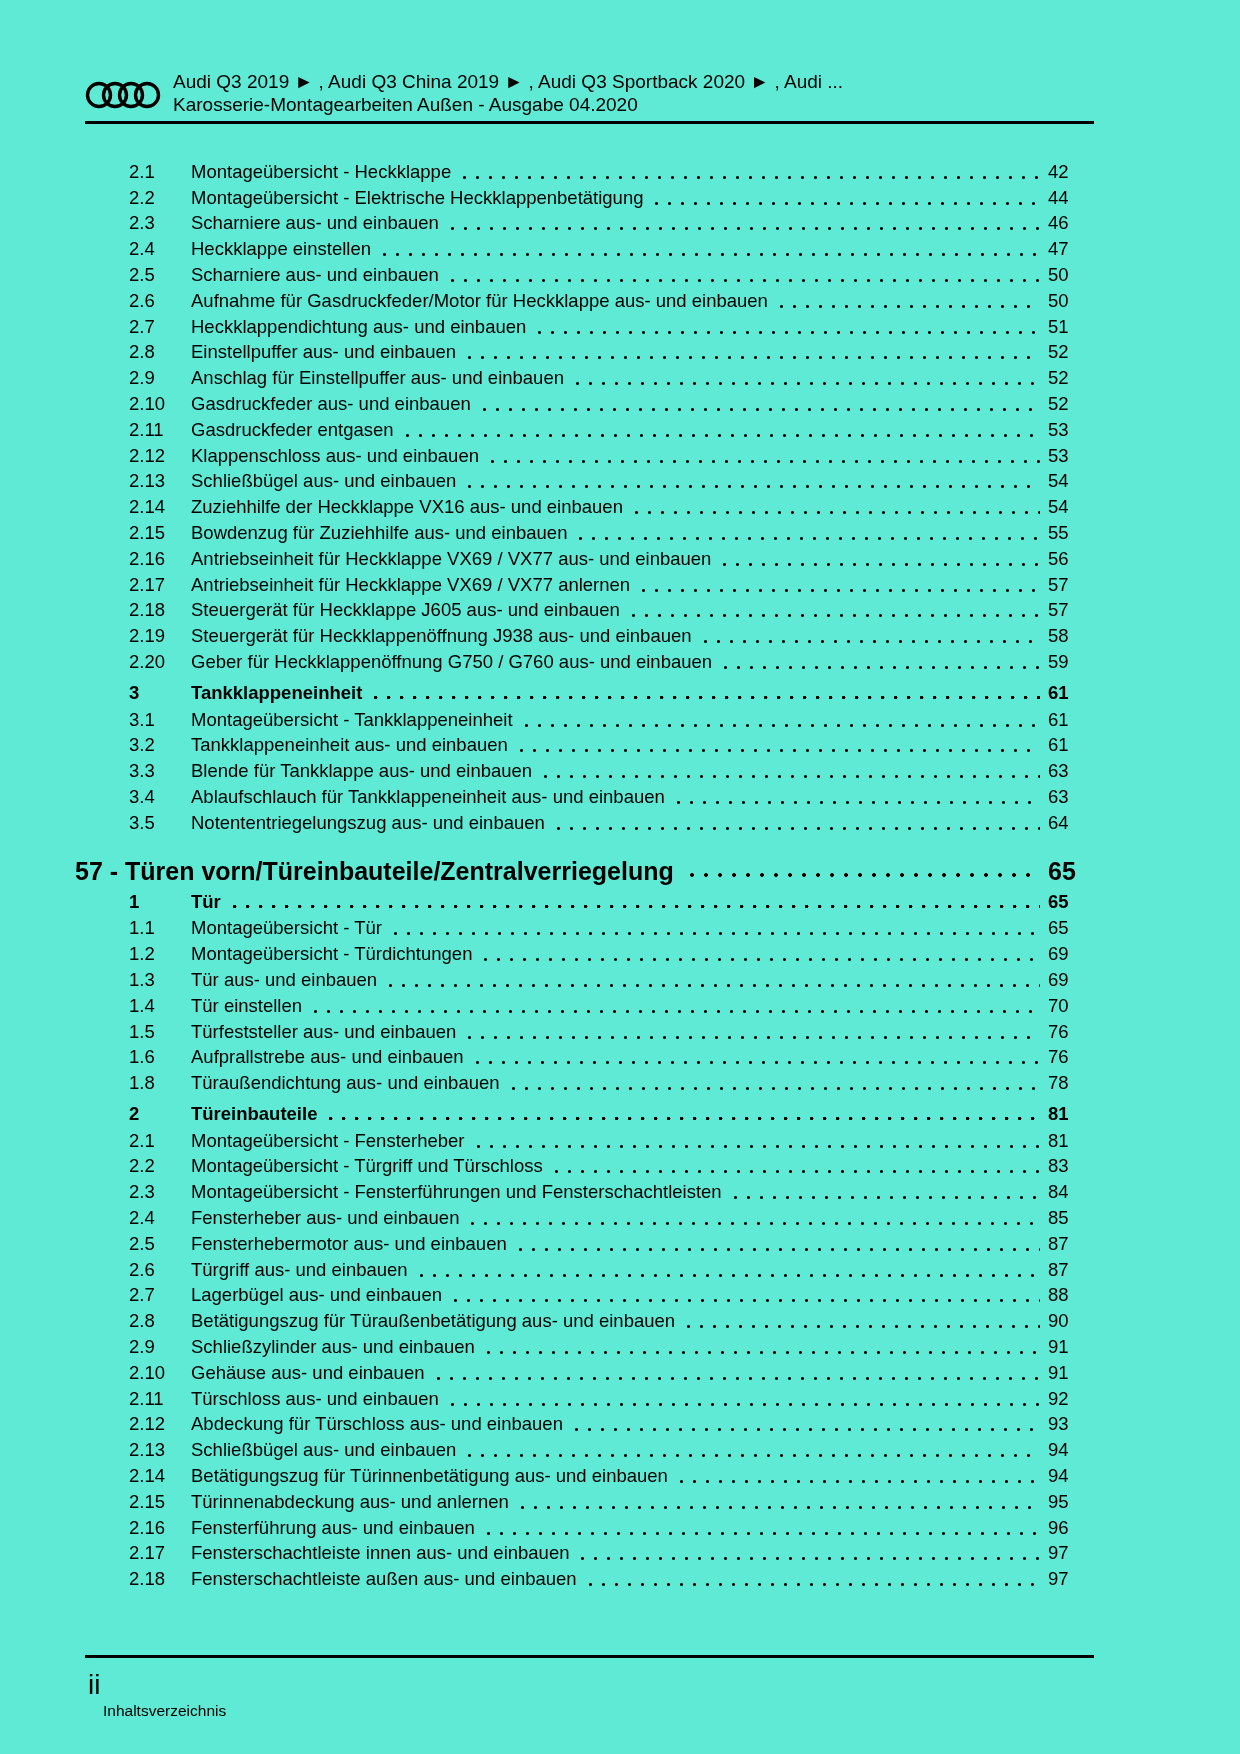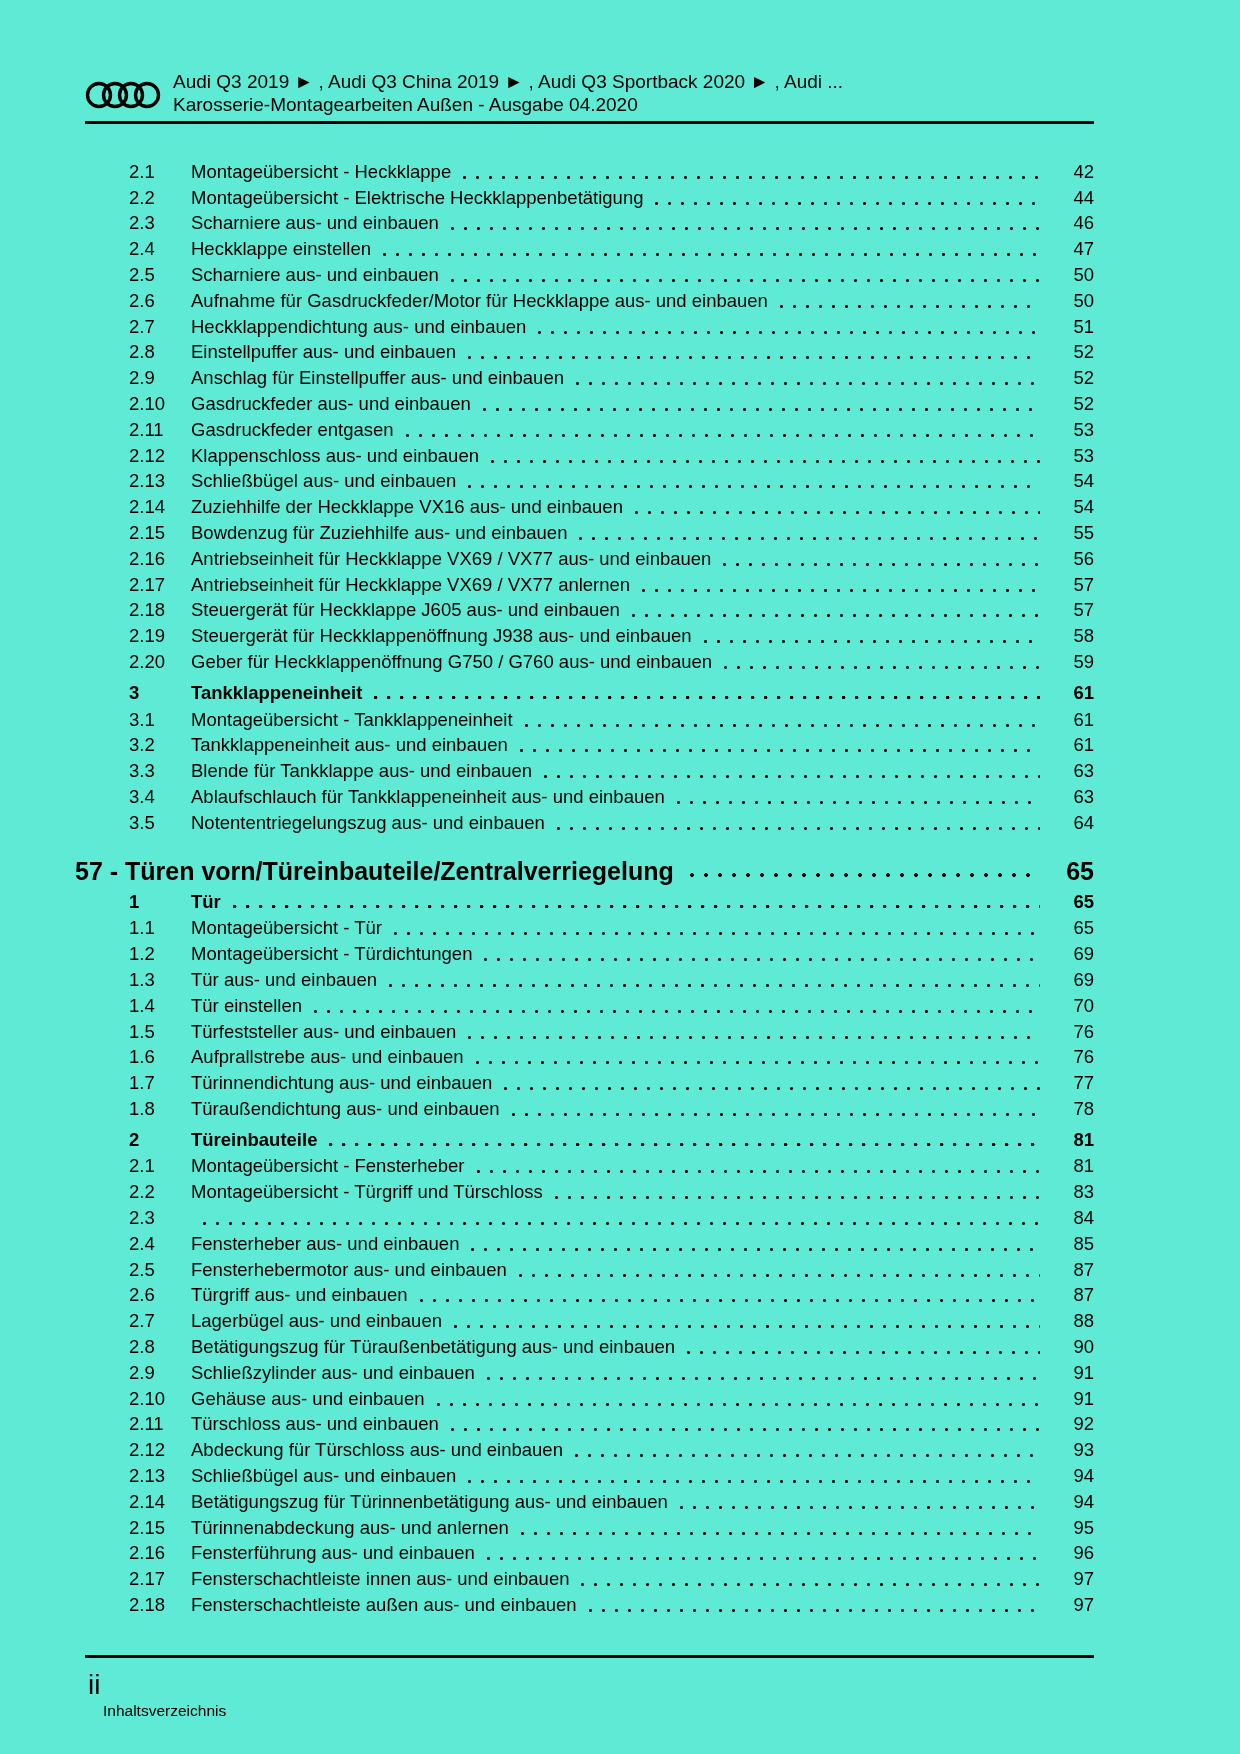--- a/index.html
+++ b/index.html
@@ -63,21 +63,21 @@
     margin: 0 8px 5px 12px;
     background-image: radial-gradient(circle at 1.5px 1.5px, #000 1.2px, transparent 1.7px);
     background-size: 13px 3px;
     background-repeat: repeat-x;
     background-position: left bottom;
     min-width: 20px;
   }
   .toc-row .pagenum {
     flex: 0 0 auto;
     min-width: 46px;
-    text-align: right;
+    text-align: left;
     white-space: nowrap;
     margin-top: 12px;
   }
   
   .toc-row.chapter { font-weight: bold; margin-top: 5px; margin-bottom: 1px; }
   .toc-row.chapter .leader {
     background-image: radial-gradient(circle at 1.7px 1.5px, #000 1.5px, transparent 2px);
     background-size: 13px 4px;
     height: 4px;
   }
@@ -332,26 +332,20 @@
     <span class="leader"></span>
     <span class="pagenum">76</span>
   </div>
       <div class="toc-row sub">
     <span class="num">1.6</span>
     <span class="title">Aufprallstrebe aus- und einbauen</span>
     <span class="leader"></span>
     <span class="pagenum">76</span>
   </div>
       <div class="toc-row sub">
-    <span class="num">1.7</span>
-    <span class="title">Türinnendichtung aus- und einbauen</span>
-    <span class="leader"></span>
-    <span class="pagenum">77</span>
-  </div>
-      <div class="toc-row sub">
     <span class="num">1.8</span>
     <span class="title">Türaußendichtung aus- und einbauen</span>
     <span class="leader"></span>
     <span class="pagenum">78</span>
   </div>
       <div class="toc-row chapter">
     <span class="num">2</span>
     <span class="title">Türeinbauteile</span>
     <span class="leader"></span>
     <span class="pagenum">81</span>
@@ -363,20 +357,21 @@
     <span class="pagenum">81</span>
   </div>
       <div class="toc-row sub">
     <span class="num">2.2</span>
     <span class="title">Montageübersicht - Türgriff und Türschloss</span>
     <span class="leader"></span>
     <span class="pagenum">83</span>
   </div>
       <div class="toc-row sub">
     <span class="num">2.3</span>
+    <span class="title">Montageübersicht - Fensterführungen und Fensterschachtleisten</span>
     <span class="leader"></span>
     <span class="pagenum">84</span>
   </div>
       <div class="toc-row sub">
     <span class="num">2.4</span>
     <span class="title">Fensterheber aus- und einbauen</span>
     <span class="leader"></span>
     <span class="pagenum">85</span>
   </div>
       <div class="toc-row sub">

